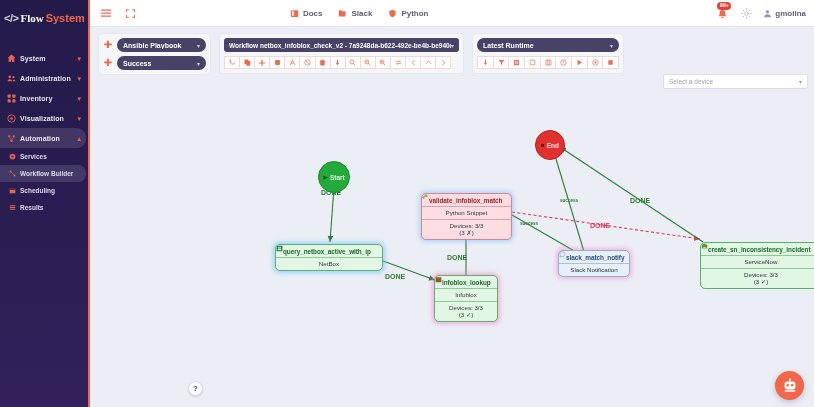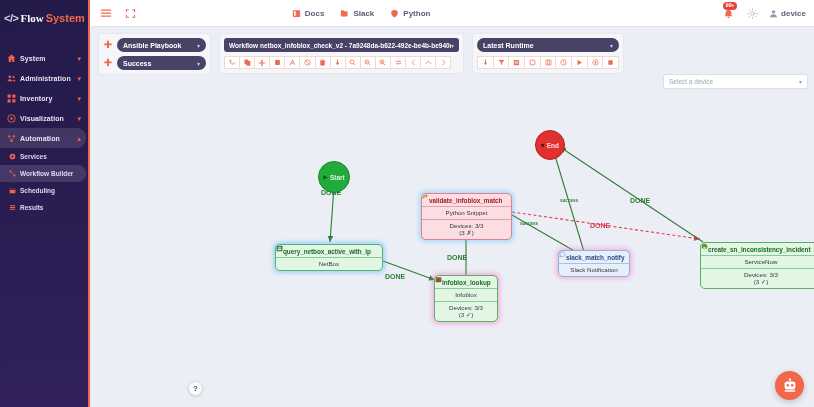--- a/index.html
+++ b/index.html
@@ -339,21 +339,21 @@
               <path d="M8 .9v1.8M8 13.3v1.8M.9 8h1.8M13.3 8h1.8M3 3l1.3 1.3M11.7 11.7L13 13M13 3l-1.3 1.3M4.3 11.7L3 13"></path>
             </svg>
         </span>
         <span class="user">
           <span style="color:#9195ad;display:inline-flex">
             <svg width="9" height="9" viewBox="0 0 16 16" fill="currentColor">
                 <circle cx="8" cy="5" r="3"></circle>
                 <path d="M2 14.5c0-3.3 2.7-5.3 6-5.3s6 2 6 5.3z"></path>
               </svg>
           </span>
-          <span class="user-txt">device</span>
+          <span class="user-txt">gmolina</span>
         </span>
       </div>
     </div>
 
     <div class="ctrl-row">
 
       <div class="panel pb-panel">
         <div class="pb-row">
           <span class="plus-ico">✚</span>
           <div class="dd">

